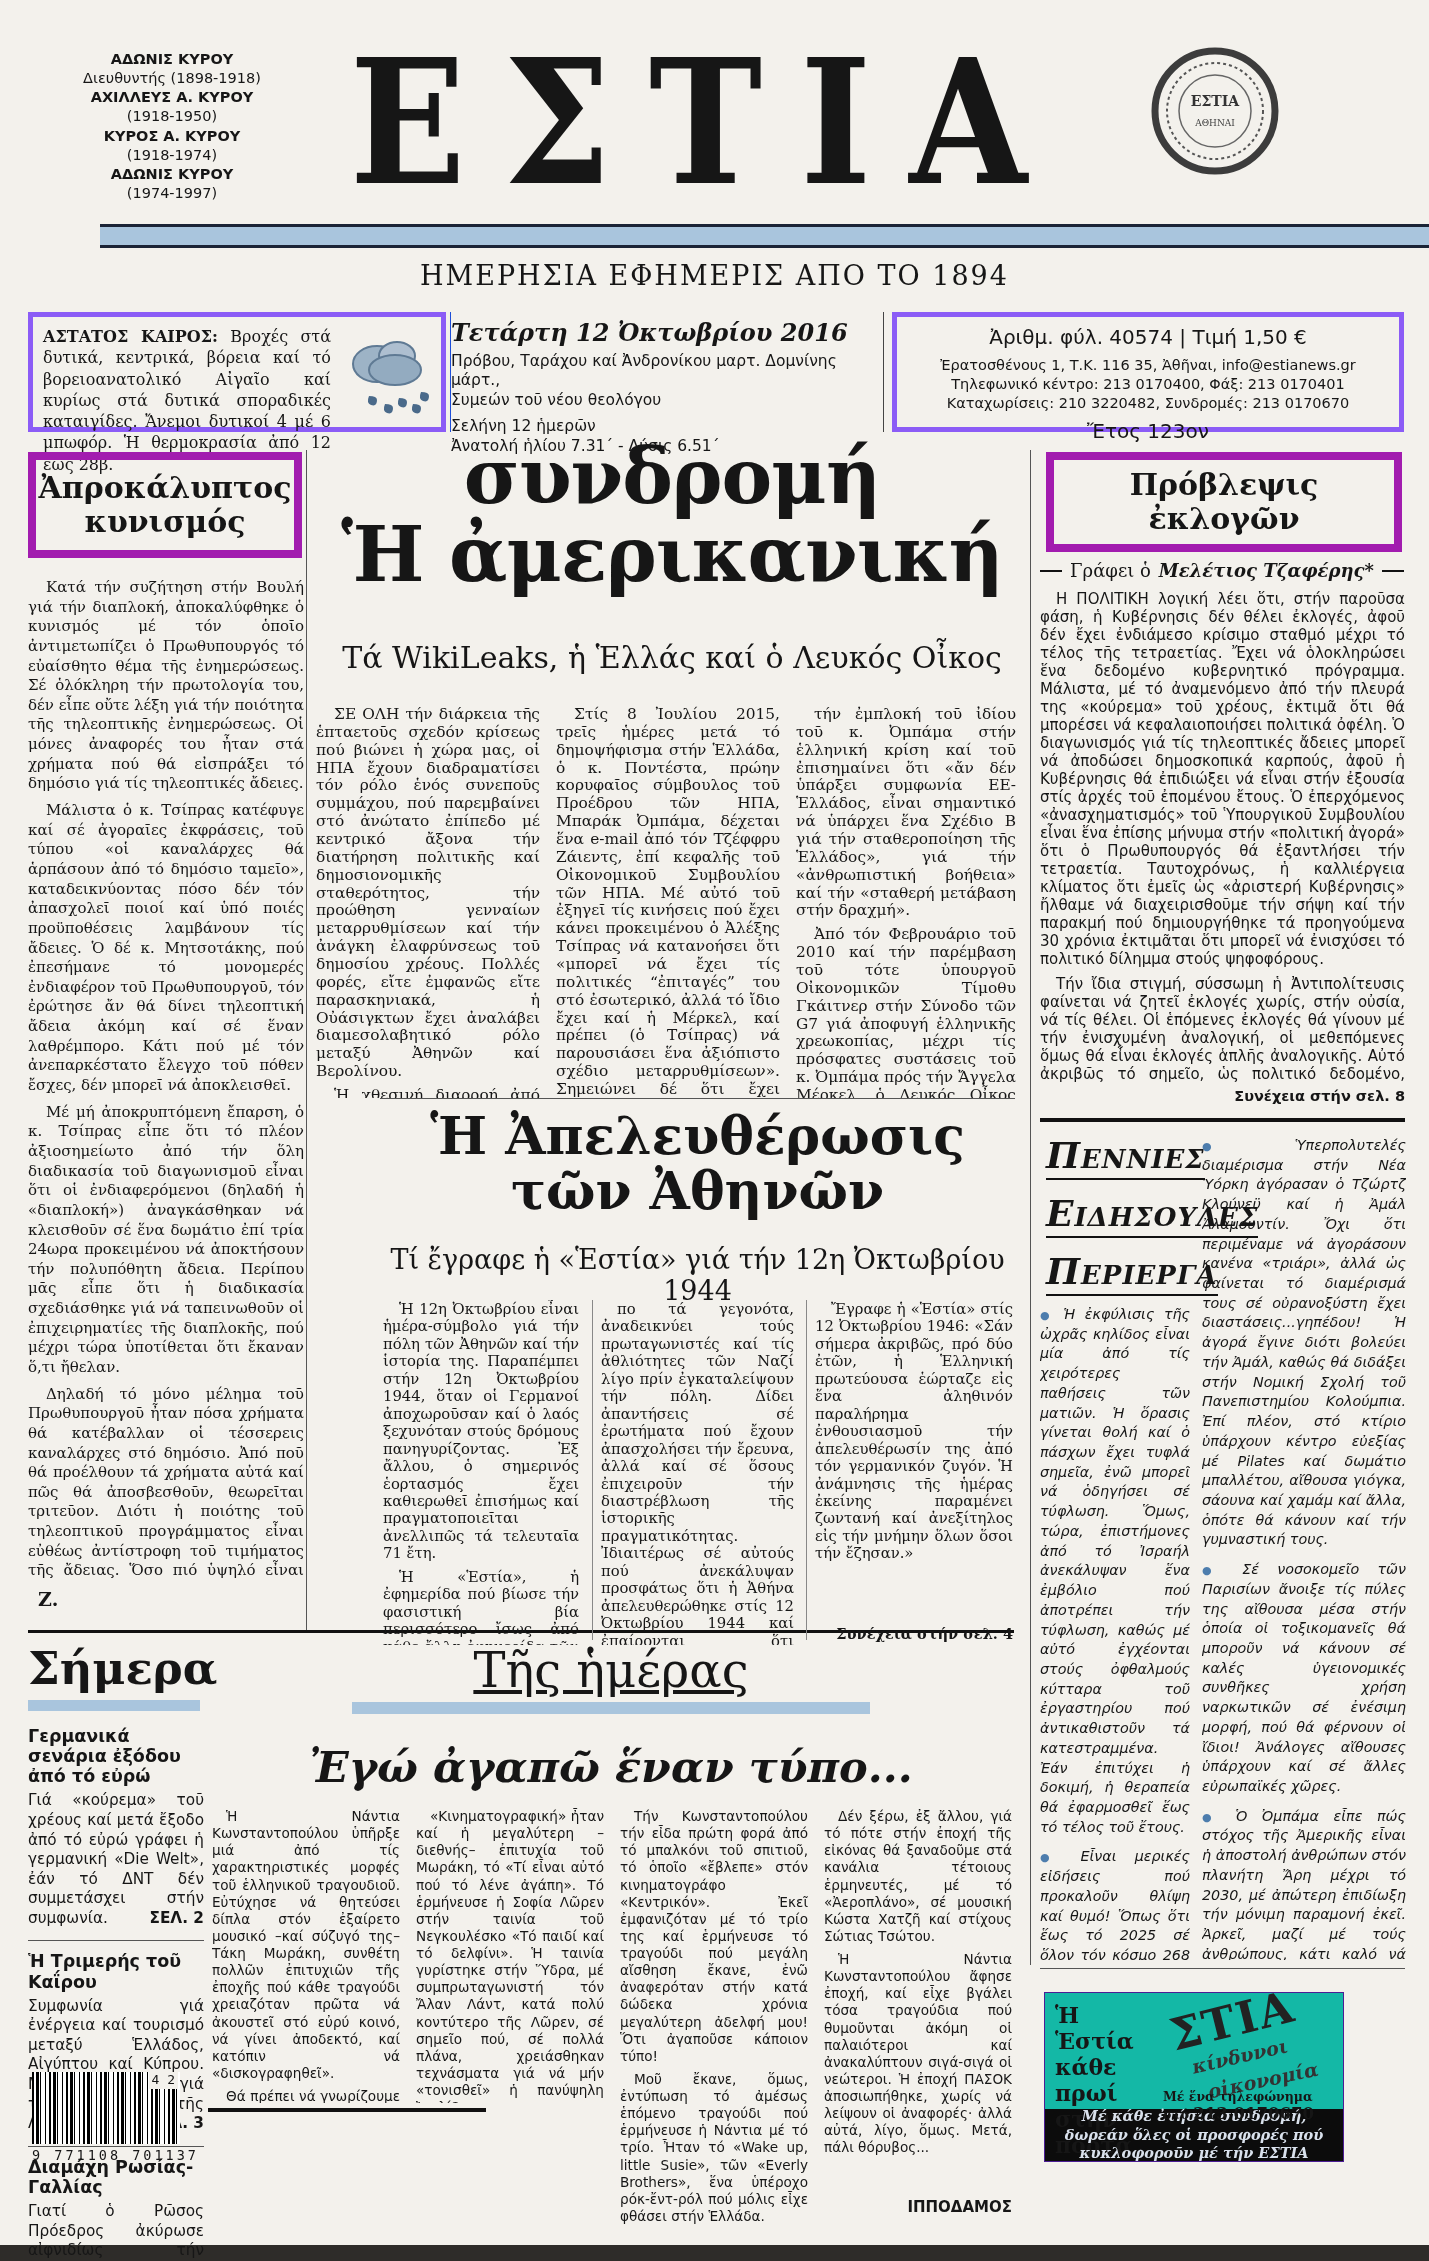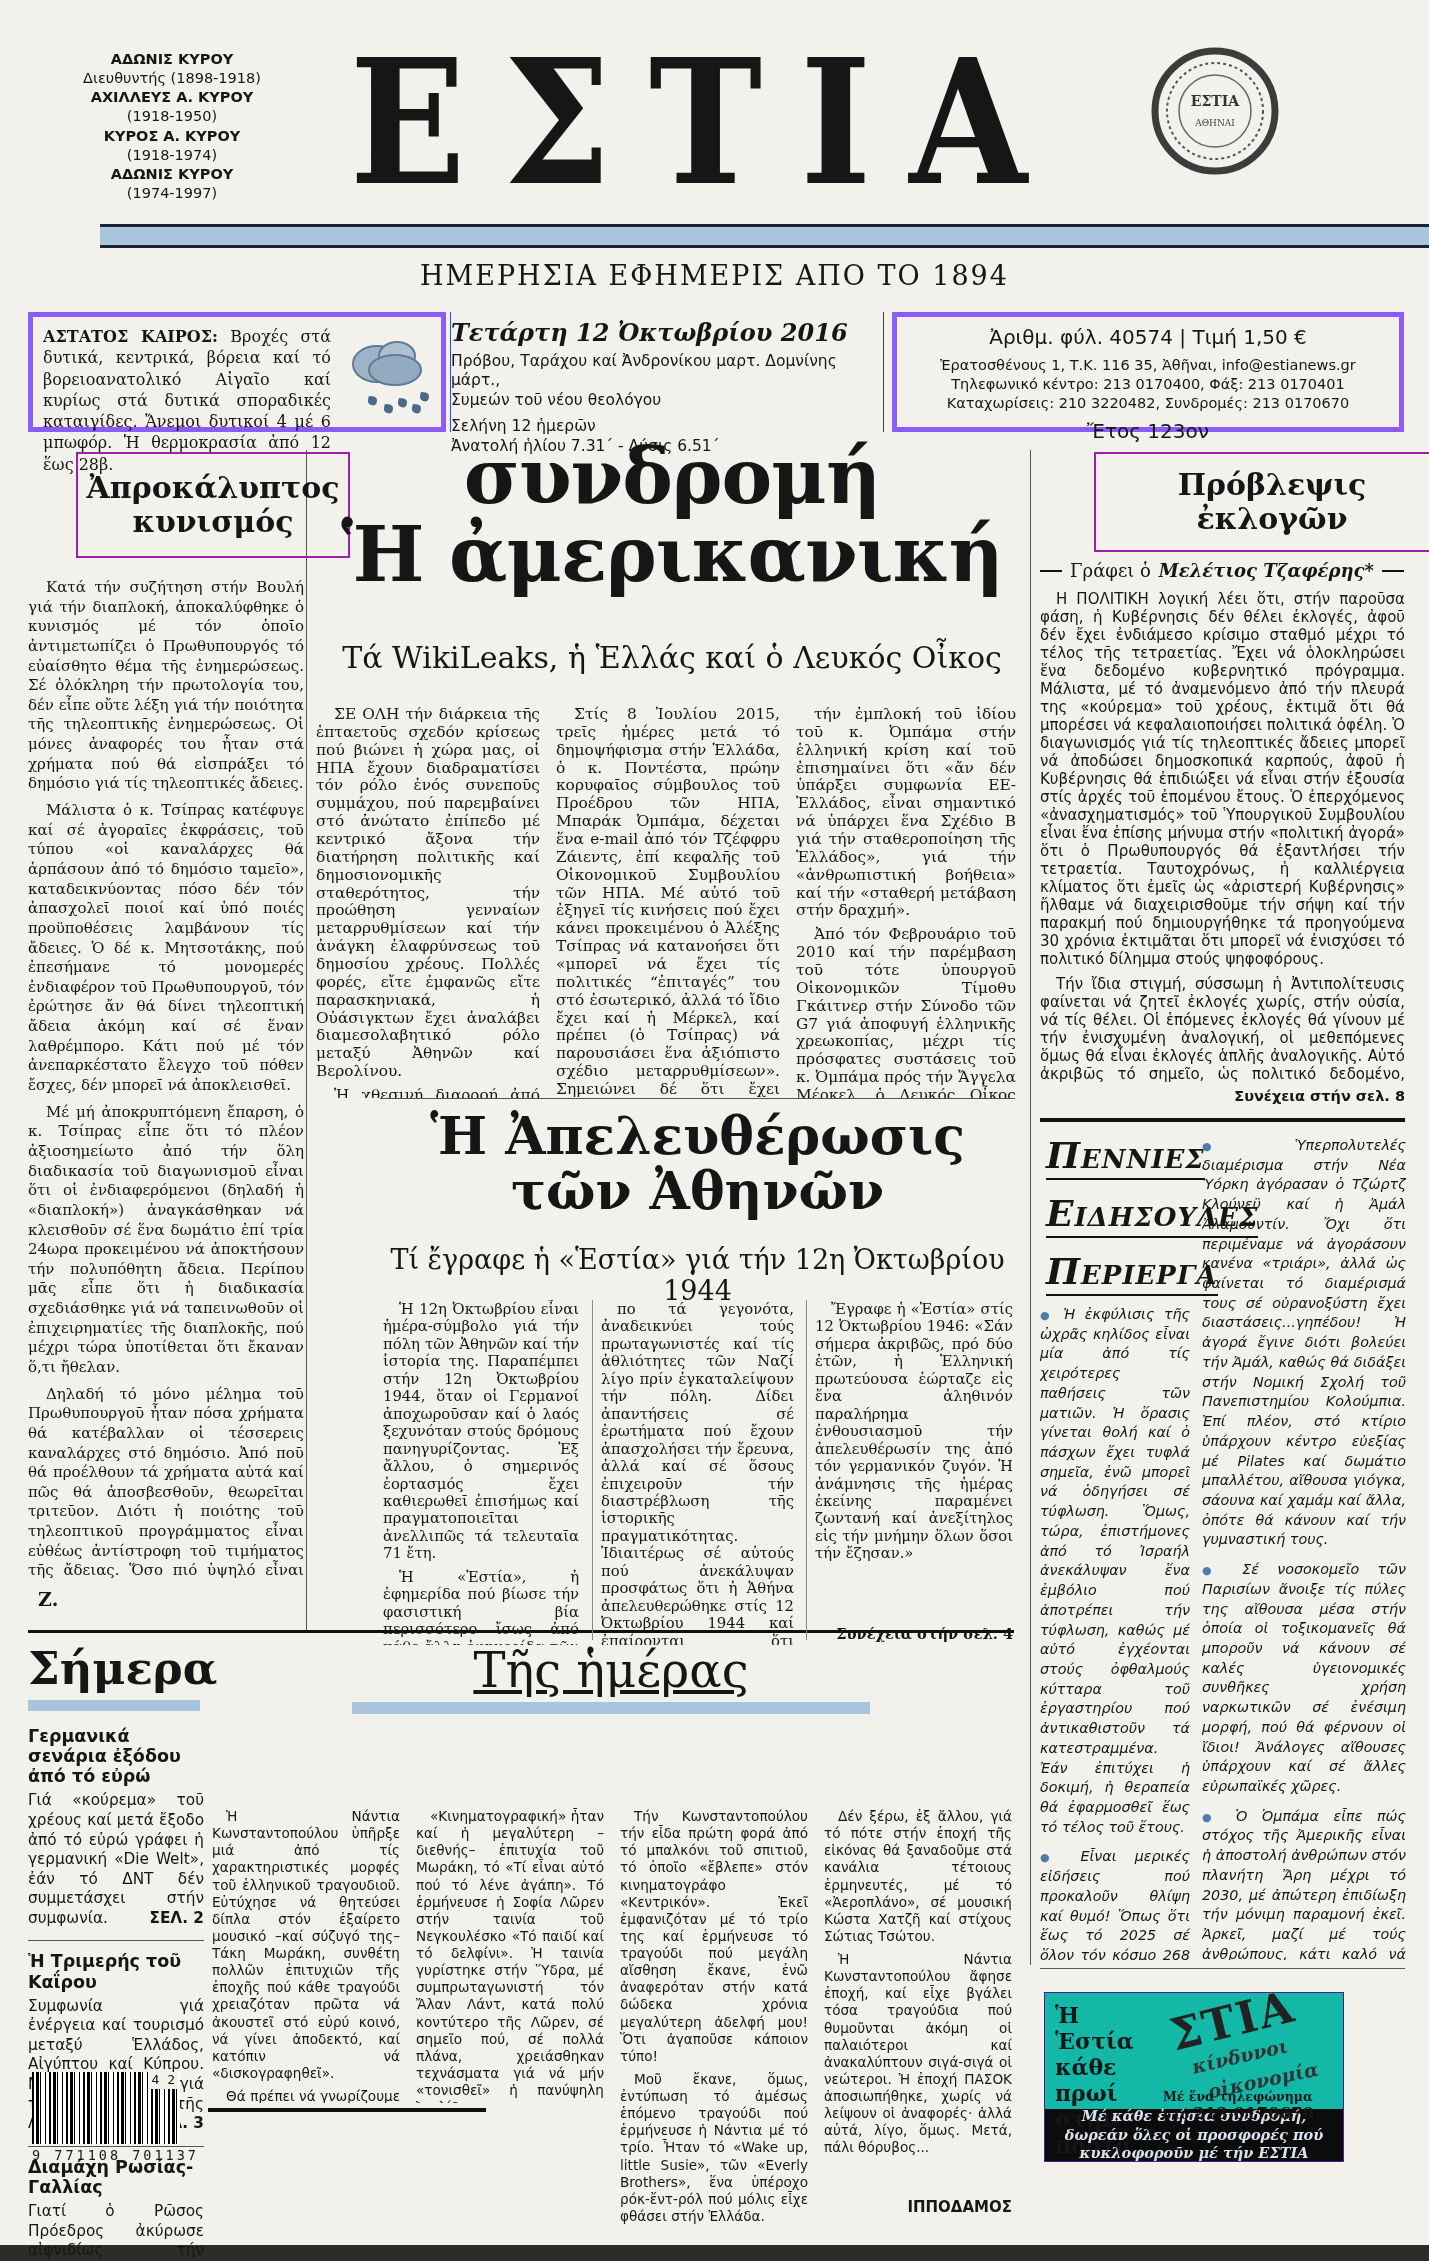--- a/index.html
+++ b/index.html
@@ -30,21 +30,21 @@
   .issuebox { text-align:center; padding-top:8px; font-family:"DejaVu Sans",sans-serif; }
   .issuebox .num { font-size:20px; margin-bottom:7px; }
   .issuebox .s { font-size:14.5px; line-height:1.3; }
   .issuebox .yr { font-size:20px; margin-top:6px; }
   
   .vrule { width:1px; background:#555; }
   .hrule { height:1px; background:#555; }
   .hrule-thick { height:4px; background:#111; }
   .hrule-med { height:3px; background:#111; }
   
-  .titlebox { border:2px solid #a21caf; text-align:center; display:flex; flex-direction:column; justify-content:center;margin-left:48px; }
+  .titlebox { border:8px solid #a21caf; text-align:center; display:flex; flex-direction:column; justify-content:center; }
   .titlebox .t { font-size:30px; font-weight:bold; line-height:1.15; }
   .serif-body p { text-align:justify; text-indent:18px; margin-bottom:7px; }
   .leftbody { font-size:15px; line-height:1.31; overflow:hidden; }
   .signature { text-align:center; font-weight:bold; font-size:19px; margin-top:4px; }
   .main-headline { text-align:center; font-weight:bold; font-size:76px; line-height:1.03; letter-spacing:-1px; }
   .main-sub { text-align:center; font-size:30px; }
   .maincol { font-size:15.4px; line-height:1.16; overflow:hidden; }
   .maincol p { text-align:justify; text-indent:18px; margin-bottom:6px; }
   .h2line { text-align:center; font-weight:bold; font-size:52px; line-height:1.06; }
   .sub2 { text-align:center; font-size:27px; }
@@ -276,20 +276,21 @@
   </div>
   <div class="abs" style="left:32px; top:2072px;">
     <div class="barcode">
       <span class="dg">4 2</span>
     </div>
     <div class="ean">9 771108 701137</div>
   </div>
 
   <div class="abs day-title" style="left:210px; top:1642px; width:802px;">Τῆς ἡμέρας</div>
   <div class="abs bluebar-sm" style="left:352px; top:1702px; width:518px; height:12px;"></div>
+  <div class="abs day-head" style="left:210px; top:1742px; width:802px;">Ἐγώ ἀγαπῶ ἕναν τύπο...</div>
   <div class="abs daycol" style="left:212px; top:1808px; width:188px; height:295px;">
       <p>Ἡ Νάντια Κωνσταντοπούλου ὑπῆρξε μιά ἀπό τίς χαρακτηριστικές μορφές τοῦ ἑλληνικοῦ τραγουδιοῦ. Εὐτύχησε νά θητεύσει δίπλα στόν ἐξαίρετο μουσικό –καί σύζυγό της– Τάκη Μωράκη, συνθέτη πολλῶν ἐπιτυχιῶν τῆς ἐποχῆς πού κάθε τραγούδι χρειαζόταν πρῶτα νά ἀκουστεῖ στό εὐρύ κοινό, νά γίνει ἀποδεκτό, καί κατόπιν νά «δισκογραφηθεῖ».</p>
       <p>Θά πρέπει νά γνωρίζουμε ὅτι στά πρῶτα μεταπολεμικά χρόνια, μέχρι καί τίς ἀρχές τοῦ ’60, τά τραγούδια-ἐπιτυχίες προέρχονταν κυρίως ἀπό τό ἐλαφρό θέατρο (τήν ἐπιθεώρηση κυρίως) καί τόν κινηματογράφο.</p>
     </div>
   <div class="abs daycol" style="left:416px; top:1808px; width:188px; height:295px;">
       <p>«Κινηματογραφική» ἦταν καί ἡ μεγαλύτερη –διεθνής– ἐπιτυχία τοῦ Μωράκη, τό «Τί εἶναι αὐτό πού τό λένε ἀγάπη». Τό ἑρμήνευσε ἡ Σοφία Λῶρεν στήν ταινία τοῦ Νεγκουλέσκο «Τό παιδί καί τό δελφίνι». Ἡ ταινία γυρίστηκε στήν Ὕδρα, μέ συμπρωταγωνιστή τόν Ἄλαν Λάντ, κατά πολύ κοντύτερο τῆς Λῶρεν, σέ σημεῖο πού, σέ πολλά πλάνα, χρειάσθηκαν τεχνάσματα γιά νά μήν «τονισθεῖ» ἡ πανύψηλη Ἰταλίδα.</p>
     </div>
   <div class="abs daycol" style="left:620px; top:1808px; width:188px; height:420px;">
       <p>Τήν Κωνσταντοπούλου τήν εἶδα πρώτη φορά ἀπό τό μπαλκόνι τοῦ σπιτιοῦ, τό ὁποῖο «ἔβλεπε» στόν κινηματογράφο «Κεντρικόν». Ἐκεῖ ἐμφανιζόταν μέ τό τρίο της καί ἑρμήνευσε τό τραγούδι πού μεγάλη αἴσθηση ἔκανε, ἐνῶ ἀναφερόταν στήν κατά δώδεκα χρόνια μεγαλύτερη ἀδελφή μου! Ὅτι ἀγαποῦσε κάποιον τύπο!</p>
       <p>Μοῦ ἔκανε, ὅμως, ἐντύπωση τό ἀμέσως ἑπόμενο τραγούδι πού ἑρμήνευσε ἡ Νάντια μέ τό τρίο. Ἦταν τό «Wake up, little Susie», τῶν «Everly Brothers», ἕνα ὑπέροχο ρόκ-ἔντ-ρόλ πού μόλις εἶχε φθάσει στήν Ἑλλάδα.</p>

